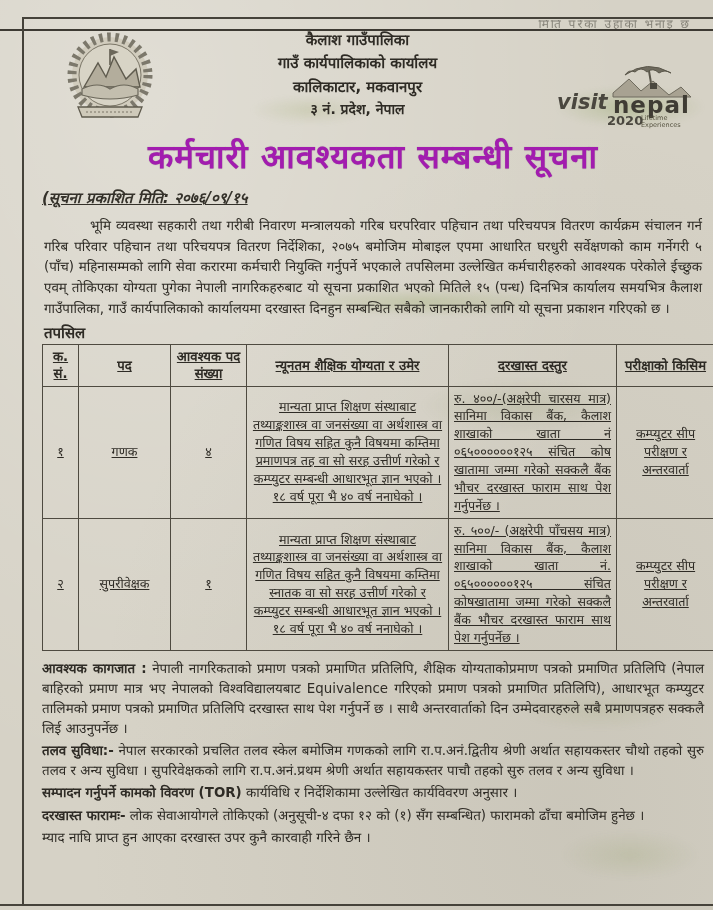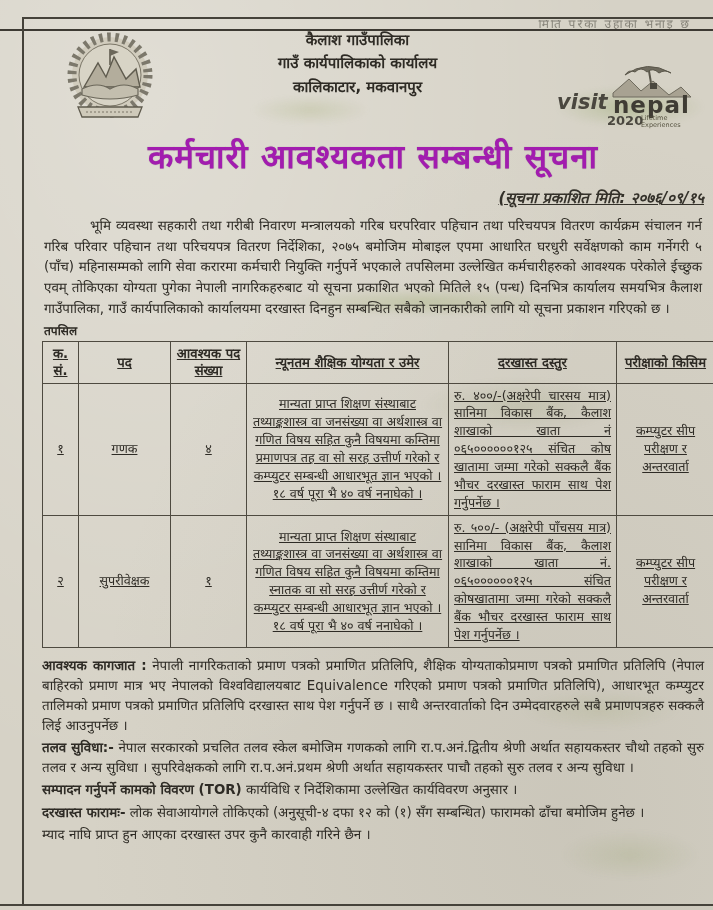--- a/index.html
+++ b/index.html
@@ -45,28 +45,28 @@
   .org-line{font-weight:bold;font-size:15px;}
   .org-line.small{font-size:14px;}
   .logo-wrap{width:175px;flex:0 0 auto;padding-top:34px;}
 
   .main-title{
     text-align:center;font-size:33px;font-weight:bold;color:#a21caf;
     letter-spacing:1px;margin-top:0px;
     text-shadow:0 0 1px rgba(35,33,28,.35);
   }
   .pub-date{
-    text-align:right;font-size:15px;font-weight:bold;font-style:italic;
+    text-align:left;font-size:15px;font-weight:bold;font-style:italic;
     text-decoration:underline;margin-top:9px;color:#34312a;
   }
   .intro{
     margin:9px 2px 0 2px;font-size:13.4px;line-height:1.54;
     text-align:justify;text-indent:46px;
   }
-  .tapsil{font-weight:bold;font-size:12px;margin:3px 0 2px 2px;}
+  .tapsil{font-weight:bold;font-size:15px;margin:3px 0 2px 2px;}
 
   table.vacancy{
     width:100%;border-collapse:collapse;table-layout:fixed;text-decoration:underline;
   }
   table.vacancy th, table.vacancy td{
     border:1.6px solid #4e4a40;padding:3px 5px;vertical-align:middle;
     font-size:12.6px;line-height:1.42;box-sizing:border-box;
   }
   table.vacancy th{font-size:13.2px;font-weight:bold;text-align:center;line-height:1.3;}
   td.c-sn,td.c-post,td.c-count,td.c-exam{text-align:center;}
@@ -109,20 +109,21 @@
         <path d="M54 20 L63 23 L54 27 Z" fill="#6b675a"></path>
         <path d="M22 78 L86 78 L82 88 L26 88 Z" fill="#cfcaba" stroke="#5f5b4e" stroke-width="1.3"></path>
         <line x1="30" y1="83" x2="78" y2="83" stroke="#7a7566" stroke-width="1" stroke-dasharray="2 2"></line>
       </svg>
     </div>
 
     <div class="org-block">
       <div class="org-line">कैलाश गाउँपालिका</div>
       <div class="org-line">गाउँ कार्यपालिकाको कार्यालय</div>
       <div class="org-line">कालिकाटार, मकवानपुर</div>
+      <div class="org-line small">३ नं. प्रदेश, नेपाल</div>
     </div>
 
     <div class="logo-wrap">
       <svg width="168" height="72" viewBox="0 0 168 72">
         <path d="M96 18 Q118 2 142 16 Q136 12 130 16 Q124 10 118 15 Q112 9 106 15 Q100 12 96 18 Z" fill="#6f6b5e" stroke="#5a564a" stroke-width="1"></path>
         <line x1="120" y1="14" x2="124" y2="38" stroke="#5a564a" stroke-width="2"></line>
         <path d="M84 36 L100 22 L112 34 L124 24 L140 38 L152 30 L162 40 L84 40 Z" fill="#a8a292" stroke="#6f6b5e" stroke-width="1"></path>
         <rect x="121" y="26" width="7" height="6" fill="#4a473e"></rect>
         <text x="28" y="52" font-size="21" font-style="italic" font-weight="bold" fill="#4a473f">visit</text>
         <text x="84" y="56" font-size="23" font-weight="bold" fill="#3f3c34" letter-spacing="1">nepal</text>

